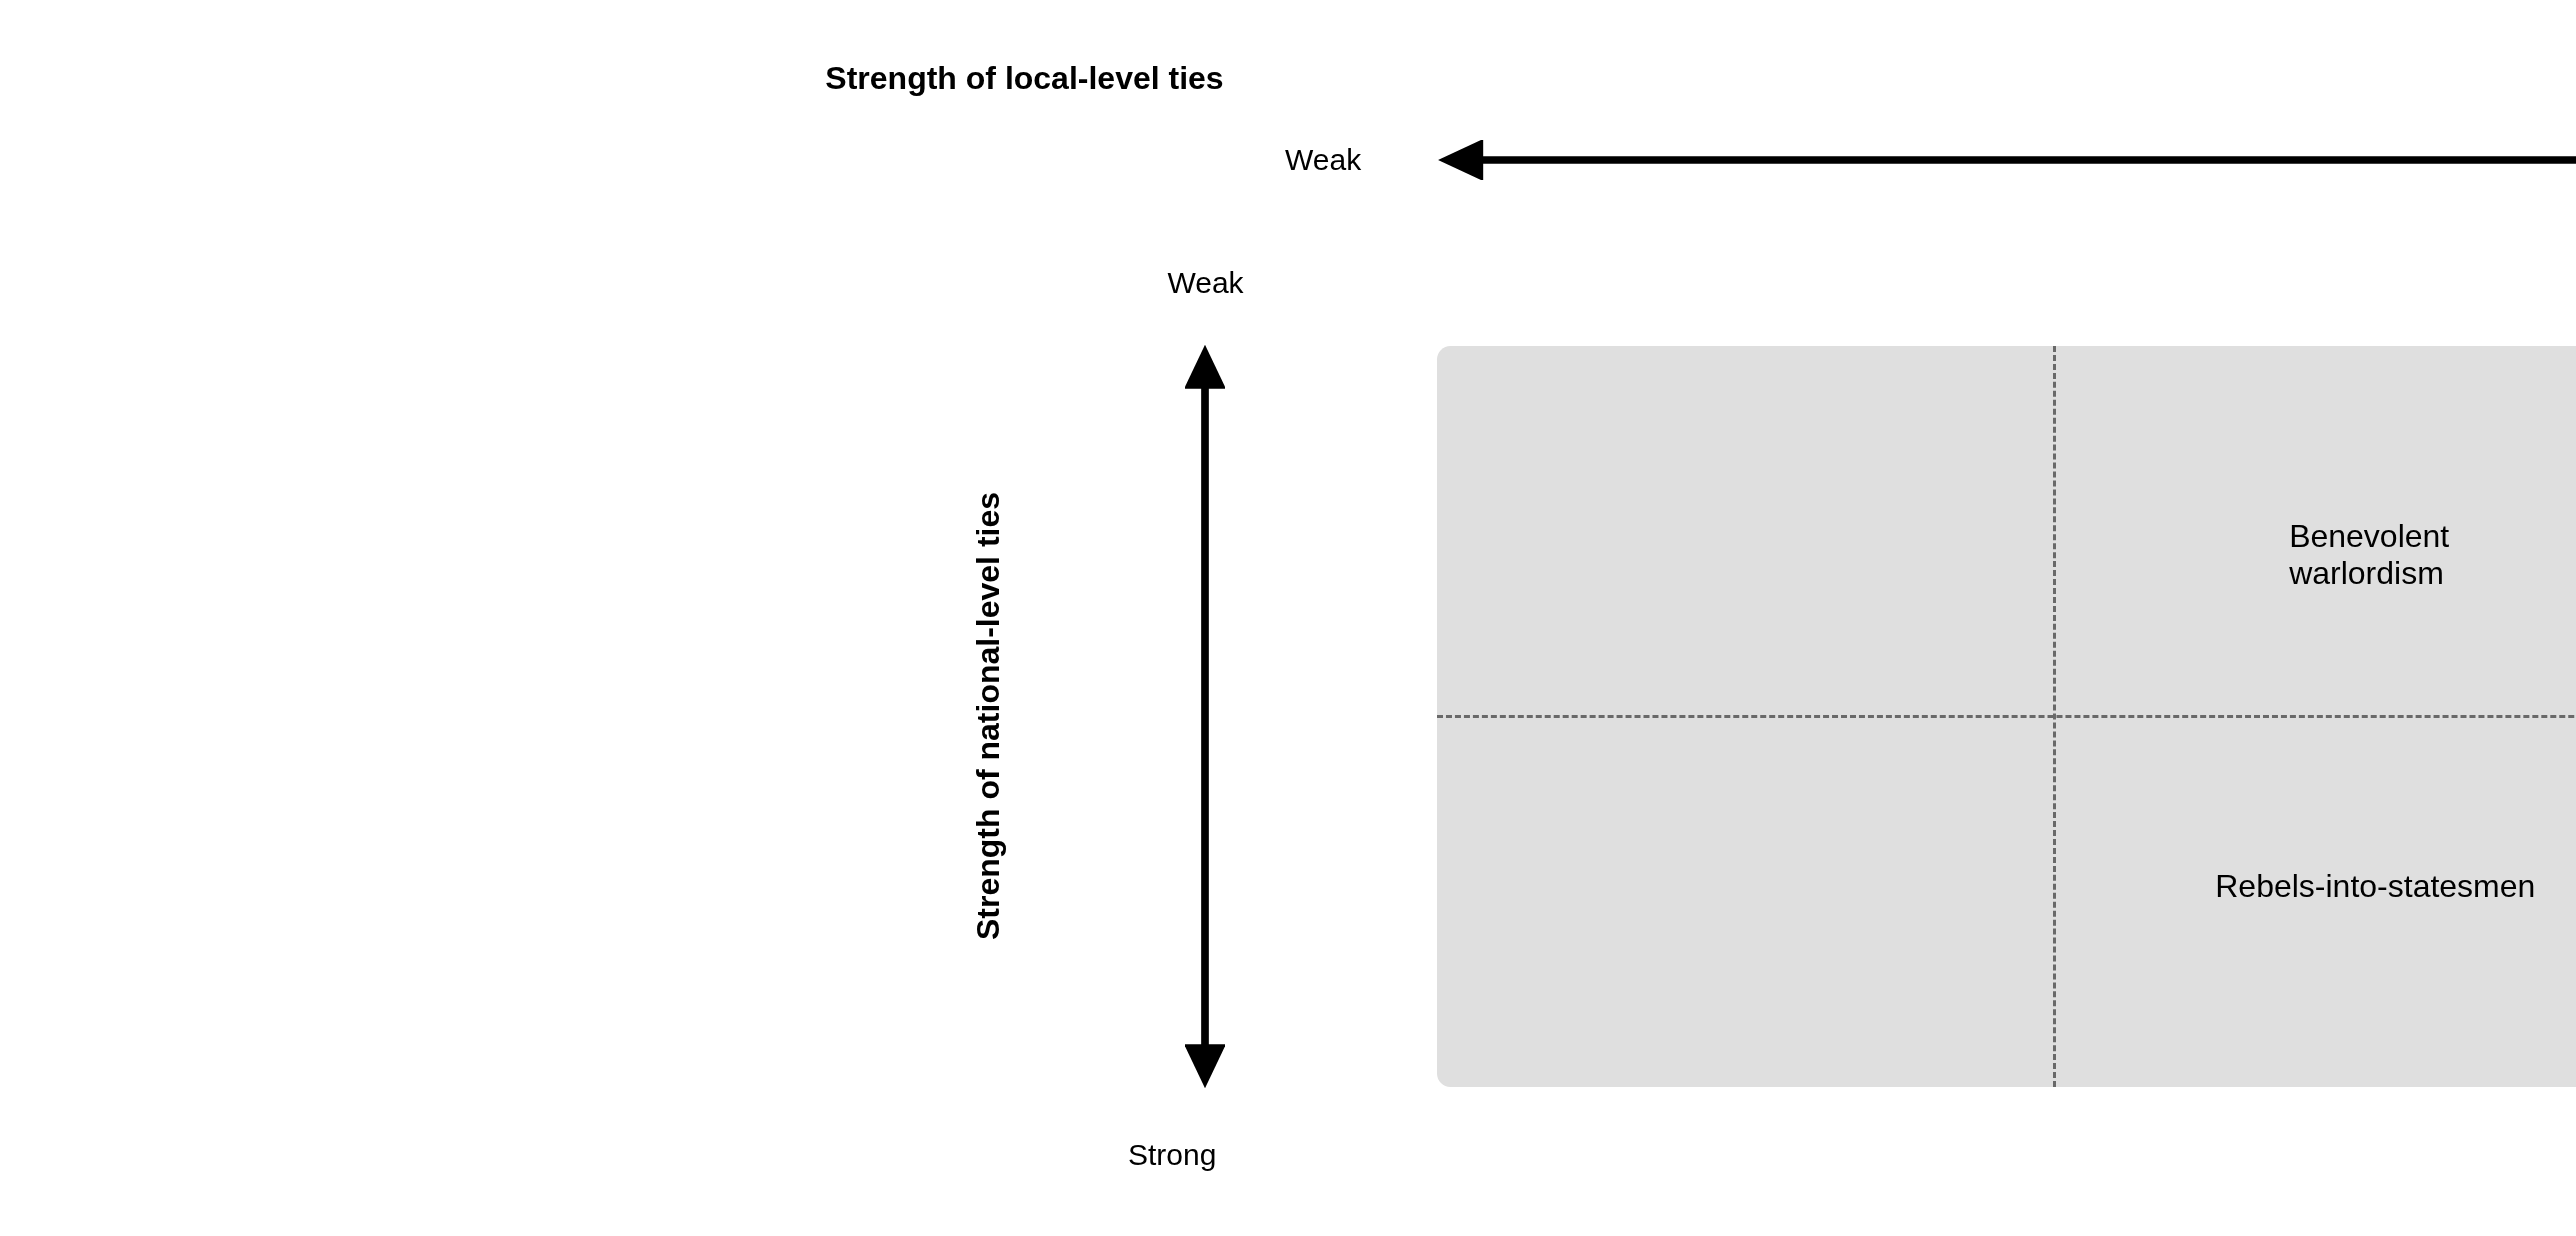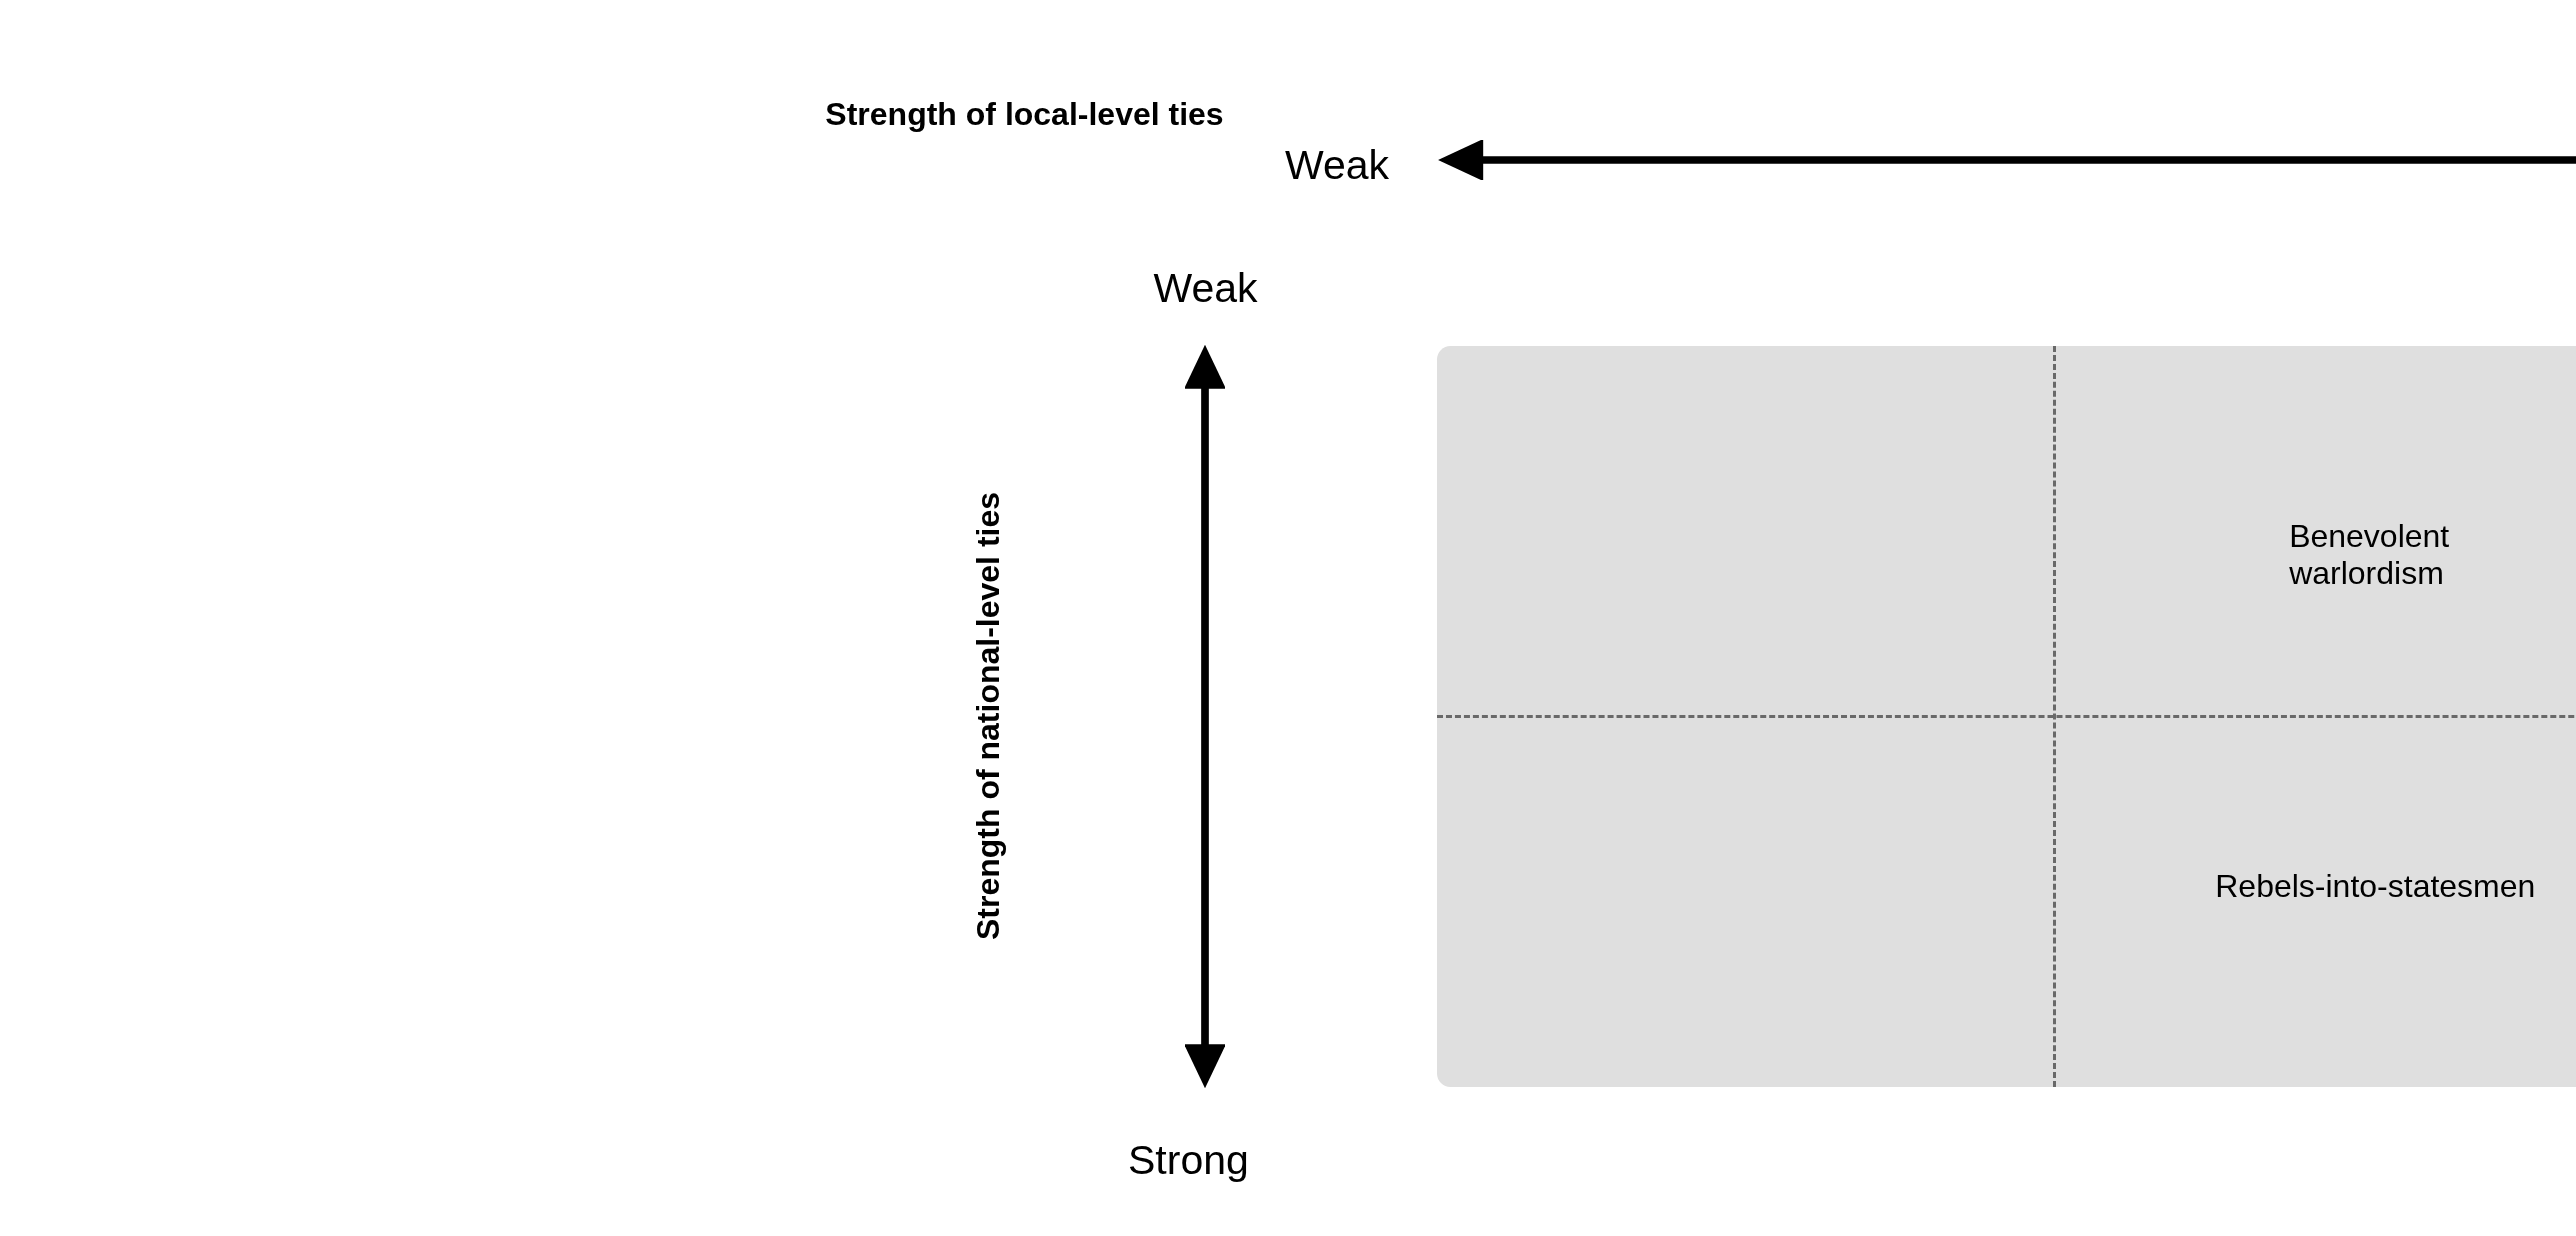--- a/index.html
+++ b/index.html
@@ -25,42 +25,41 @@
     white-space: nowrap;
     line-height: 1.12;
   }
   .axis-title {
     font-weight: bold;
     font-size: 32px;
     letter-spacing: 0px;
   }
   .pole-label {
     font-weight: normal;
-    font-size: 41px;
+    font-size: 30px;
   }
   .quad-label {
     font-weight: normal;
     font-size: 32px;
     text-align: left;
     white-space: normal;
   }
 
   
   #x-axis-title {
     left: 0;
     top: 61px;
     width: 3709px;
     text-align: center;
     white-space: nowrap;
   }
   
   #x-axis-title span {
     display: inline-block;
     transform: translateX(-830px);
-    margin-top: 36px;
   }
 
   
   #x-axis-arrow {
     position: absolute;
     left: 1427px;
     top: 140px;
     width: 1258px;
     height: 40px;
   }

